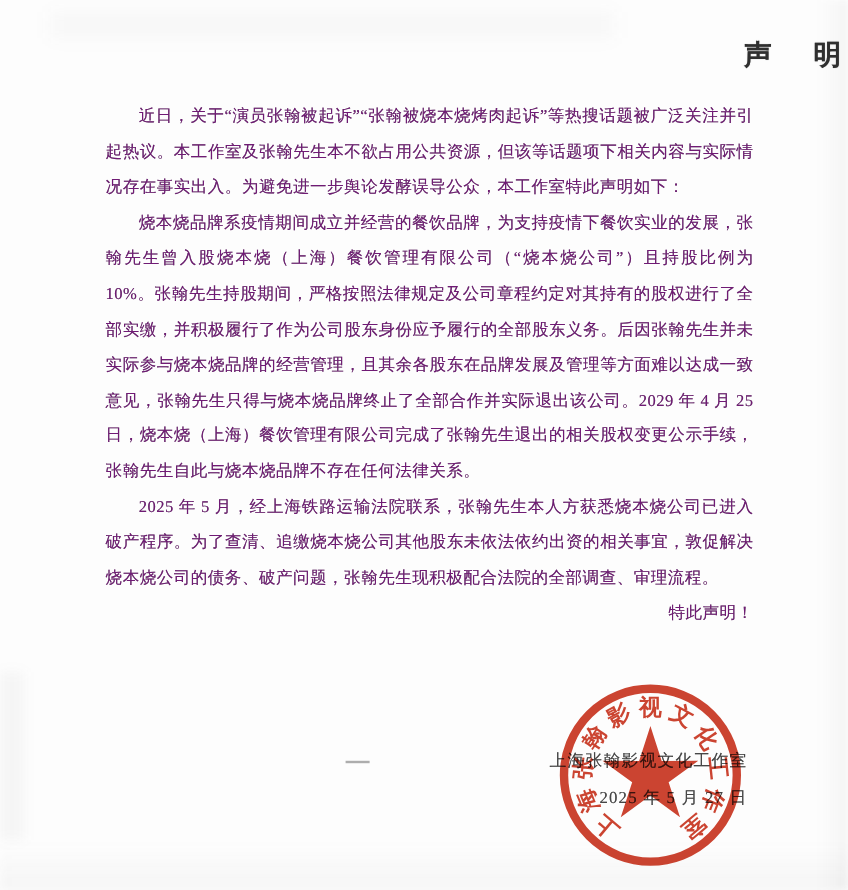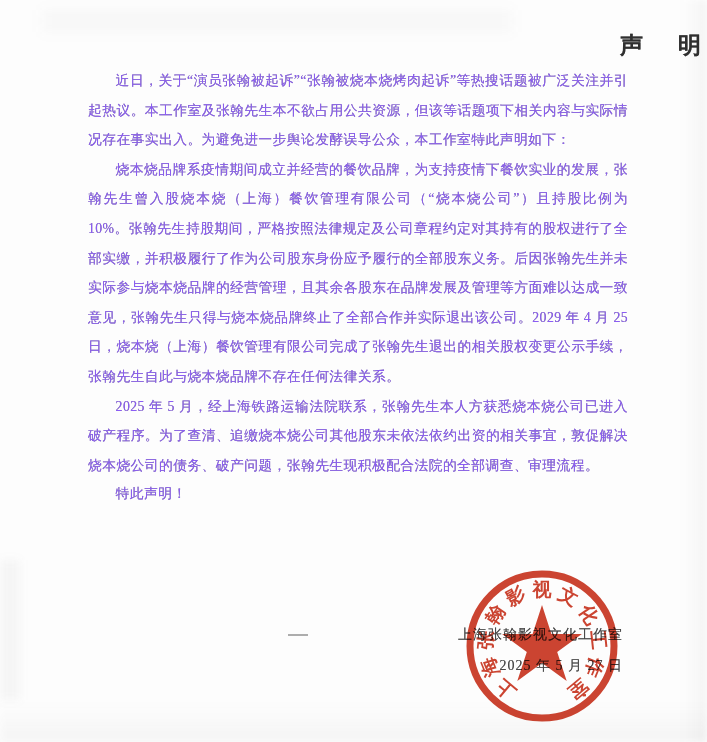--- a/index.html
+++ b/index.html
@@ -19,29 +19,29 @@
   .shade-midleft{left:0;top:560px;width:20px;height:140px;background:rgba(90,90,90,0.05);filter:blur(5px);}
 
   .title{
     position:absolute;top:30px;left:0;width:707px;
     margin:0;text-align:right;
     font-size:23px;font-weight:bold;color:#2f2f2f;
     letter-spacing:6px;
     text-shadow:0 0 0.6px rgba(47,47,47,0.7);
   }
   .body-text{
-    position:absolute;top:66px;left:88px;width:540px;
+    position:absolute;top:82px;left:88px;width:540px;
     font-size:13.8px;line-height:29.6px;
     text-align:justify;
     letter-spacing:0.4px;
-    color:#8b5cf6;
+    color:#701a75;
     text-shadow:0 0 0.5px rgba(59,59,59,0.65);
   }
   .body-text p{margin:0;text-indent:2em;}
-  .body-text p.closing{text-align:left;font-family:Liberation Mono, monospace;}
+  .body-text p.closing{text-align:right;}
 
   .sig-block{
     position:absolute;top:619px;right:84px;
     text-align:right;
     font-size:14px;line-height:31px;
     letter-spacing:1px;
     color:#474747;
     text-shadow:0 0 0.5px rgba(71,71,71,0.6);
   }
   .artifact-line{

